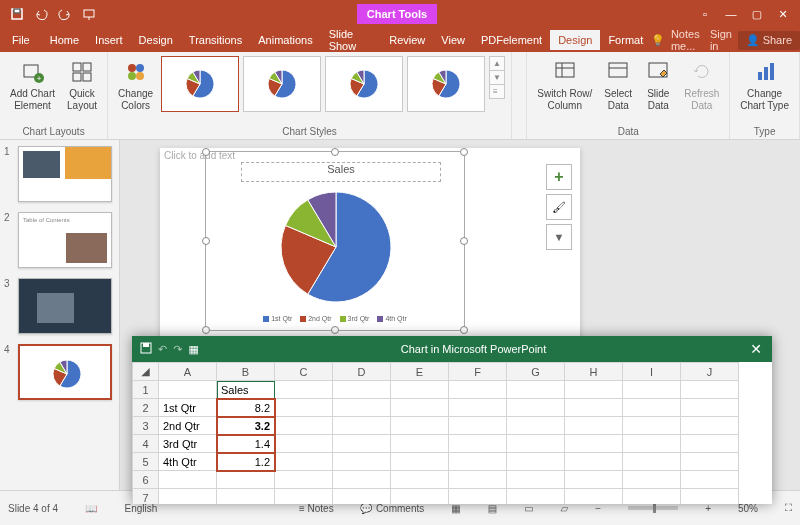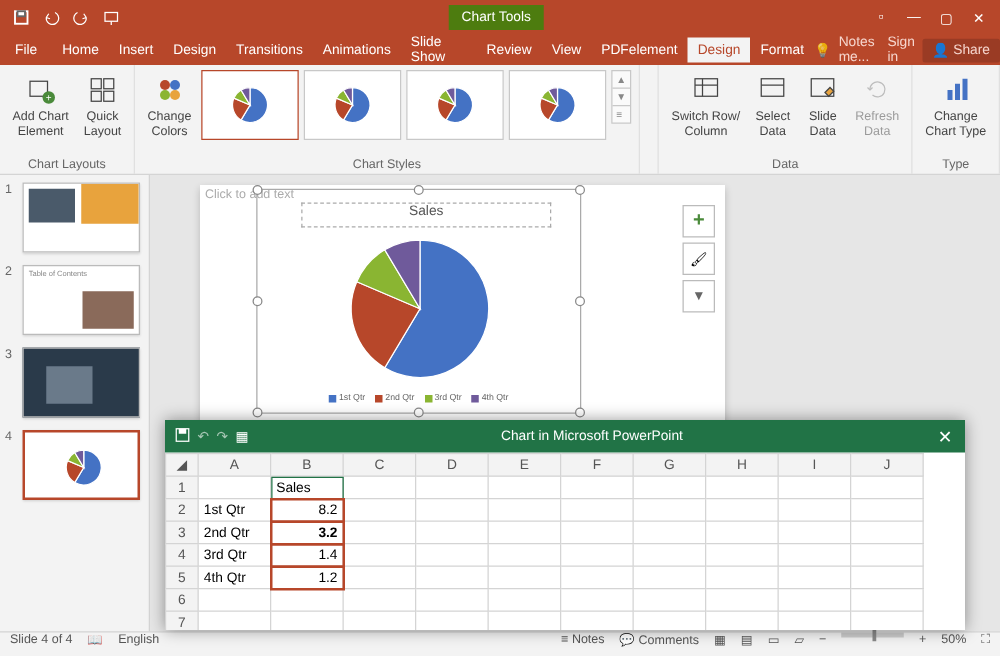--- a/index.html
+++ b/index.html
@@ -1,21 +1,21 @@
 <!DOCTYPE html>
 <html><head>
 <meta charset="utf-8">
 <style>
 * { margin:0; padding:0; box-sizing:border-box; font-family:"Segoe UI",Arial,sans-serif; user-select:none; }
 body { width:800px; height:525px; background:#e6e6e6; overflow:hidden; position:relative; font-size:11px; }
 .titlebar { height:28px; background:#b7472a; color:#fff; display:flex; align-items:center; }
 .qat { display:flex; gap:2px; padding:0 6px; align-items:center; height:100%; }
 .qat-btn { width:22px; height:22px; display:flex; align-items:center; justify-content:center; cursor:pointer; color:#fff; }
 .title-wrap { flex:1; display:flex; justify-content:center; gap:40px; font-size:11px; }
-.title-sub { background:#4d7c0f; padding:4px 10px; color:#fff; }
+.title-sub { background:#d946ef; padding:4px 10px; color:#fff;font-weight:bold; }
 .win-ctrl { display:flex; gap:4px; padding:0 6px; }
 .menubar { height:24px; background:#b7472a; display:flex; align-items:center; color:#fff; font-size:11px; }
 .menubar .tab { padding:4px 8px; cursor:pointer; }
 .menubar .file { padding:4px 12px; }
 .menubar .active { background:#f3f3f3; color:#b7472a; }
 .menubar .spacer { flex:1; }
 .menubar .right { display:flex; align-items:center; gap:6px; color:#f6d6ce; }
 .ribbon { height:88px; background:#f3f3f3; border-bottom:1px solid #d4d4d4; display:flex; }
 .ribbon-group { border-right:1px solid #e0e0e0; padding:4px 6px 2px 6px; display:flex; flex-direction:column; align-items:center; justify-content:space-between; }
 .ribbon-group-label { font-size:10px; color:#666; padding-top:2px; }
@@ -44,21 +44,21 @@
 .excel-title { flex:1; text-align:center; }
 .excel-close { padding:0 10px; cursor:pointer; font-size:14px; }
 .excel-grid { overflow:auto; height:calc(100% - 26px); }
 table.sheet { border-collapse:collapse; font-size:11px; }
 table.sheet th, table.sheet td { border:1px solid #d4d4d4; padding:2px 4px; background:#fff; height:18px; }
 table.sheet th { background:#f3f3f3; color:#555; font-weight:normal; text-align:center; }
 table.sheet th.corner { width:26px; }
 table.sheet th.col { width:58px; }
 table.sheet td.row-hdr { background:#f3f3f3; color:#555; text-align:center; width:26px; }
 .data-border { outline:2px solid #b7472a; outline-offset:-1px; }
-.statusbar { position:absolute; bottom:0; left:0; right:0; height:20px; background:#f3f3f3; border-top:1px solid #d4d4d4; display:flex; align-items:flex-start; font-size:10px; color:#555; padding:0 8px; gap:12px; }
+.statusbar { position:absolute; bottom:0; left:0; right:0; height:35px; background:#f3f3f3; border-top:1px solid #d4d4d4; display:flex; align-items:center; font-size:10px; color:#555; padding:0 8px; gap:27px; }
 .statusbar .spacer { flex:1; }
 .legend { position:absolute; bottom:8px; left:0; right:0; display:flex; justify-content:center; gap:8px; font-size:7px; color:#666; }
 .legend-item { display:flex; align-items:center; gap:2px; }
 .legend-sw { width:6px; height:6px; }
 svg.icon { stroke:#666; fill:none; stroke-width:1.5; }
 </style>
 </head>
 <body>
 
 <div class="titlebar">

